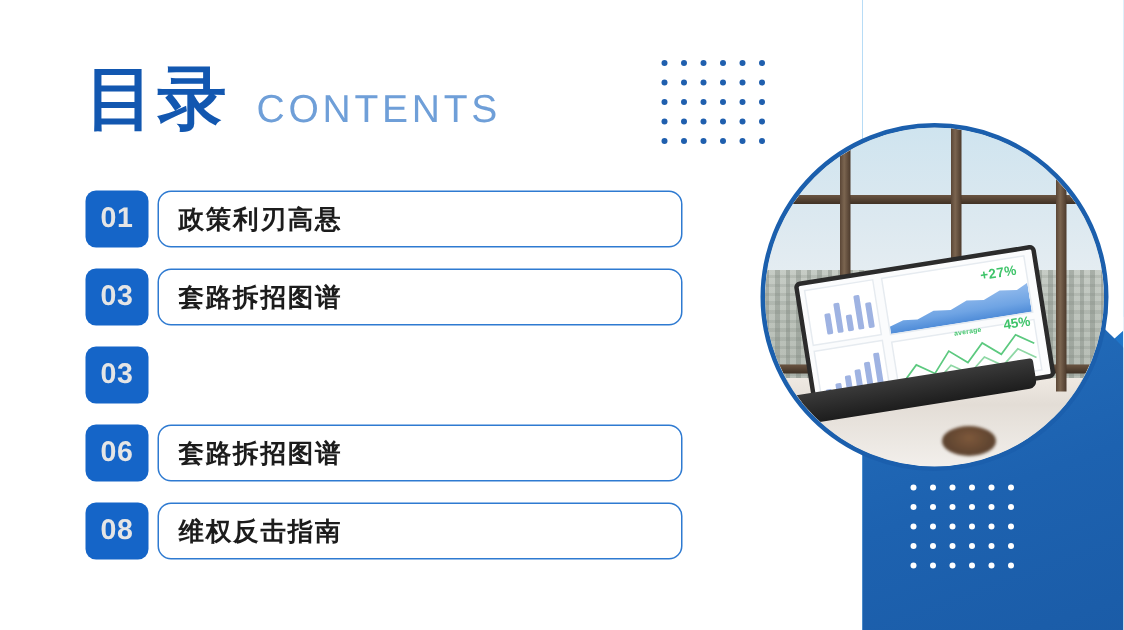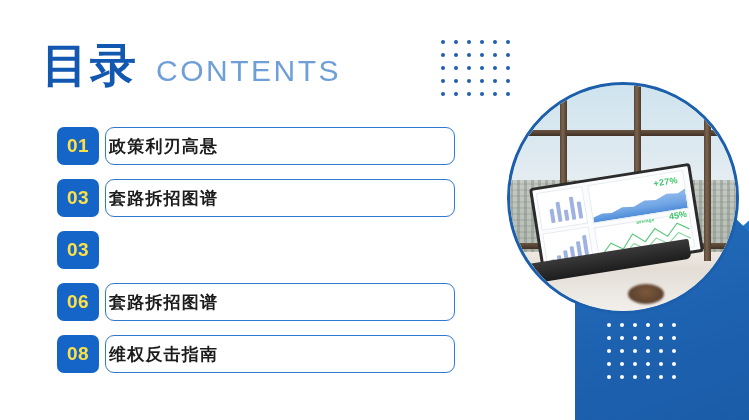--- a/index.html
+++ b/index.html
@@ -149,45 +149,45 @@
 
   
   .dotgrid{position:absolute;display:grid;grid-template-columns:repeat(6,1fr);gap:9px;}
   .dotgrid span{width:4px;height:4px;border-radius:50%;display:block;}
   .dots-top{left:441px;top:40px;}
   .dots-top span{background:#1f5fae;}
   .dots-bottom{left:607px;top:323px;}
   .dots-bottom span{background:#ffffff;}
 
   
-  .heading{position:absolute;left:42px;top:42px;display:flex;align-items:baseline;gap:18px;}
+  .heading{position:absolute;left:57px;top:42px;display:flex;align-items:baseline;gap:18px;}
   .heading .zh{
     font-size:46px;font-weight:bold;color:#1257b0;letter-spacing:2px;
     font-family:"DejaVu Sans","Liberation Sans",sans-serif;line-height:1;
   }
   .heading .en{
-    font-size:30px;color:#6f9fd8;letter-spacing:2.5px;
+    font-size:26px;color:#6f9fd8;letter-spacing:2.5px;
     font-family:"Liberation Sans",sans-serif;
   }
 
   .toc{position:absolute;left:57px;top:126px;width:398px;}
   .toc-row{display:flex;align-items:center;height:40px;margin-bottom:12px;}
   .badge{
     width:42px;height:38px;flex:0 0 42px;
     background:#1565c8;border-radius:7px;
-    color:#fde047;font-size:19px;font-weight:bold;
+    color:#e5e5e5;font-size:19px;font-weight:bold;
     display:flex;align-items:center;justify-content:center;
     font-family:"Liberation Sans",sans-serif;
     letter-spacing:.5px;
   }
   .row-box{
     flex:1;height:38px;margin-left:6px;
     border:1.3px solid #2e7ad1;border-radius:9px;
     background:#fff;display:flex;align-items:center;
-    padding-left:3px;box-sizing:border-box;
+    padding-left:13px;box-sizing:border-box;
   }
   .row-box span{
     font-size:17px;font-weight:bold;color:#1c1c1c;letter-spacing:1.2px;
     font-family:"DejaVu Sans","Liberation Sans",sans-serif;
   }
 </style>
 </head>
 <body>
 
 <div class="slide">

